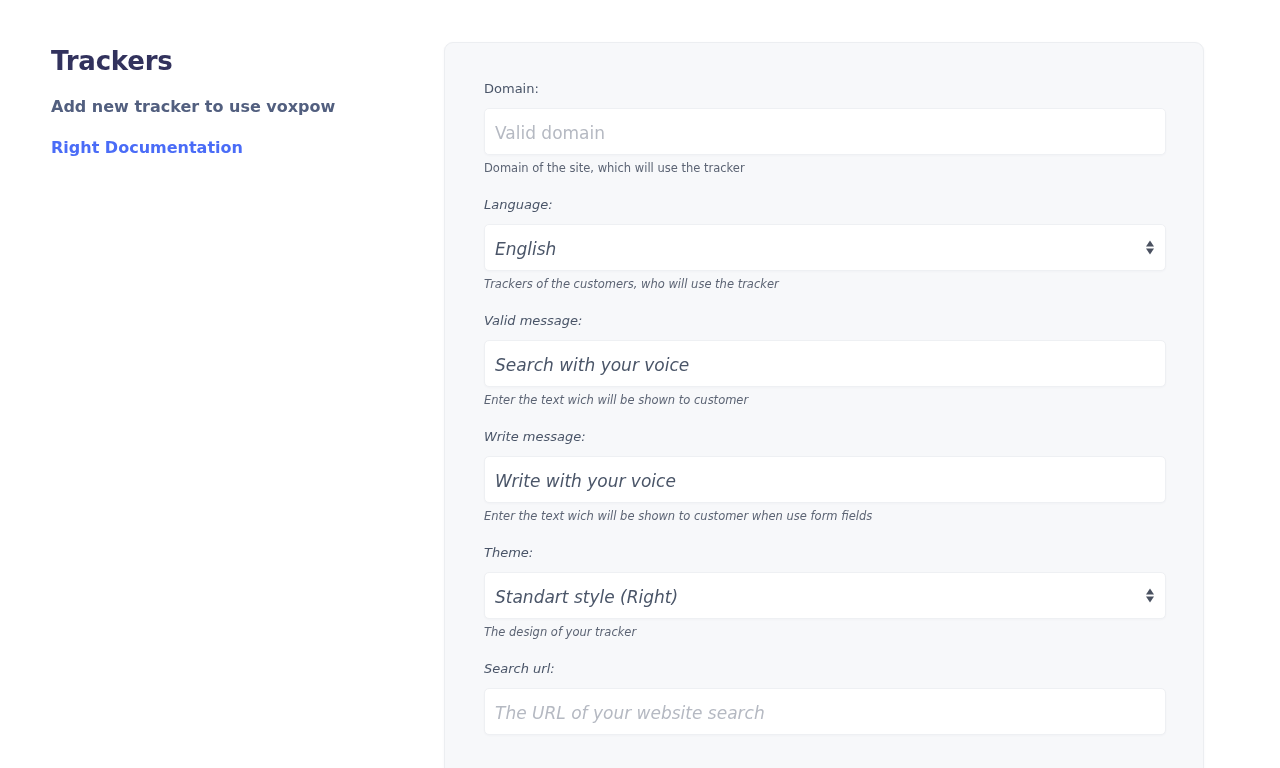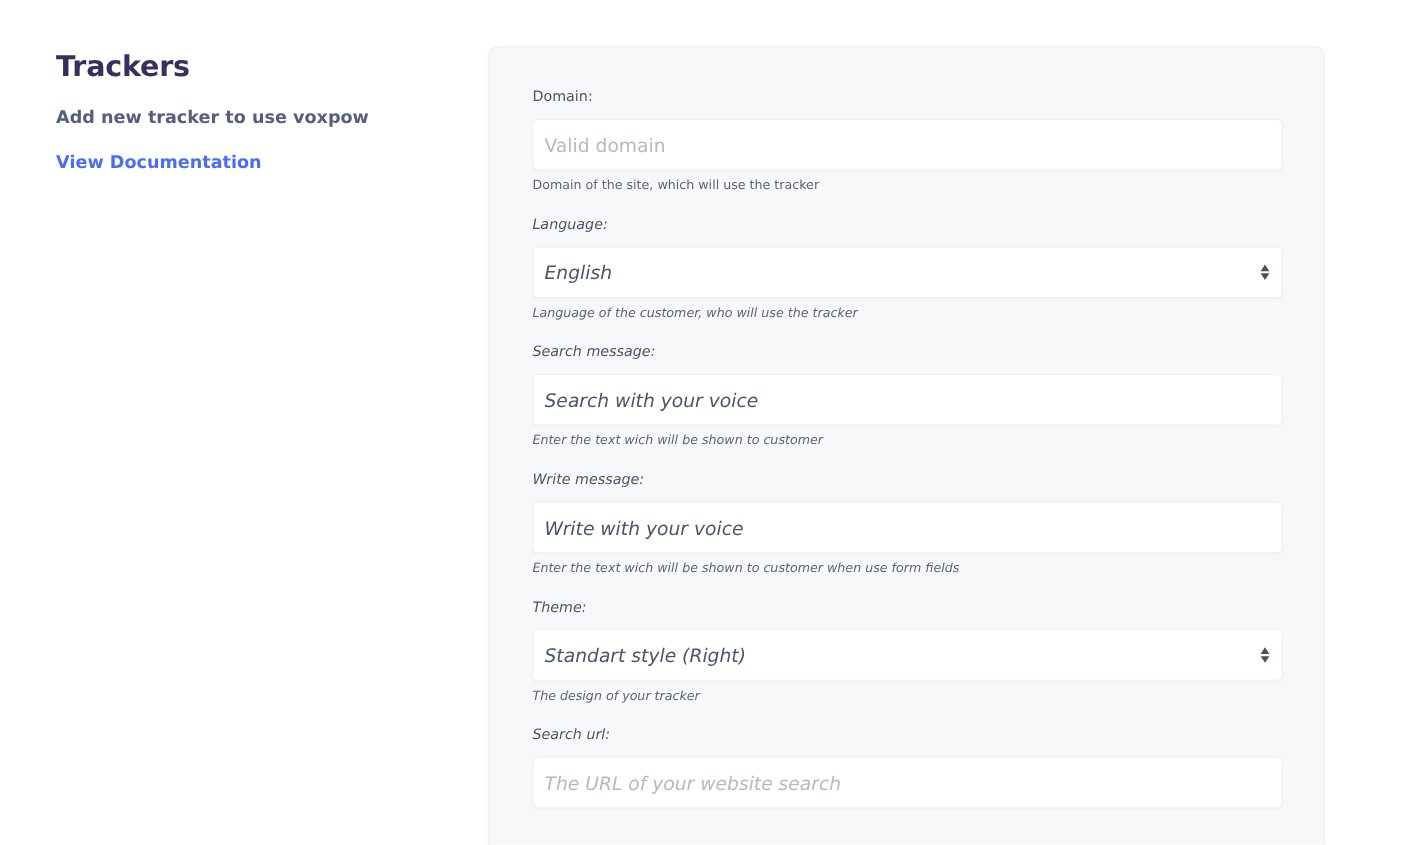--- a/index.html
+++ b/index.html
@@ -144,21 +144,21 @@
   }
 </style>
 </head>
 <body>
 
 <div class="page">
 
   <div class="sidebar">
     <h1 class="page-title">Trackers</h1>
     <p class="page-subtitle">Add new tracker to use voxpow</p>
-    <a class="doc-link">View Documentation</a>
+    <a class="doc-link">Right Documentation</a>
   </div>
 
   <div class="card">
     <div class="card-inner">
 
       <div class="field">
         <label class="field-label">Domain:</label>
         <div class="control">
           <span class="control-text placeholder">Valid domain</span>
         </div>
@@ -167,25 +167,25 @@
 
       <div class="field">
         <label class="field-label">Language:</label>
         <div class="control">
           <span class="control-text value">English</span>
           <span class="select-arrows">
             <span class="tri up"></span>
             <span class="tri down"></span>
           </span>
         </div>
-        <span class="field-help">Language of the customer, who will use the tracker</span>
-      </div>
-
-      <div class="field">
-        <label class="field-label">Search message:</label>
+        <span class="field-help">Trackers of the customers, who will use the tracker</span>
+      </div>
+
+      <div class="field">
+        <label class="field-label">Valid message:</label>
         <div class="control">
           <span class="control-text value">Search with your voice</span>
         </div>
         <span class="field-help">Enter the text wich will be shown to customer</span>
       </div>
 
       <div class="field">
         <label class="field-label">Write message:</label>
         <div class="control">
           <span class="control-text value">Write with your voice</span>

